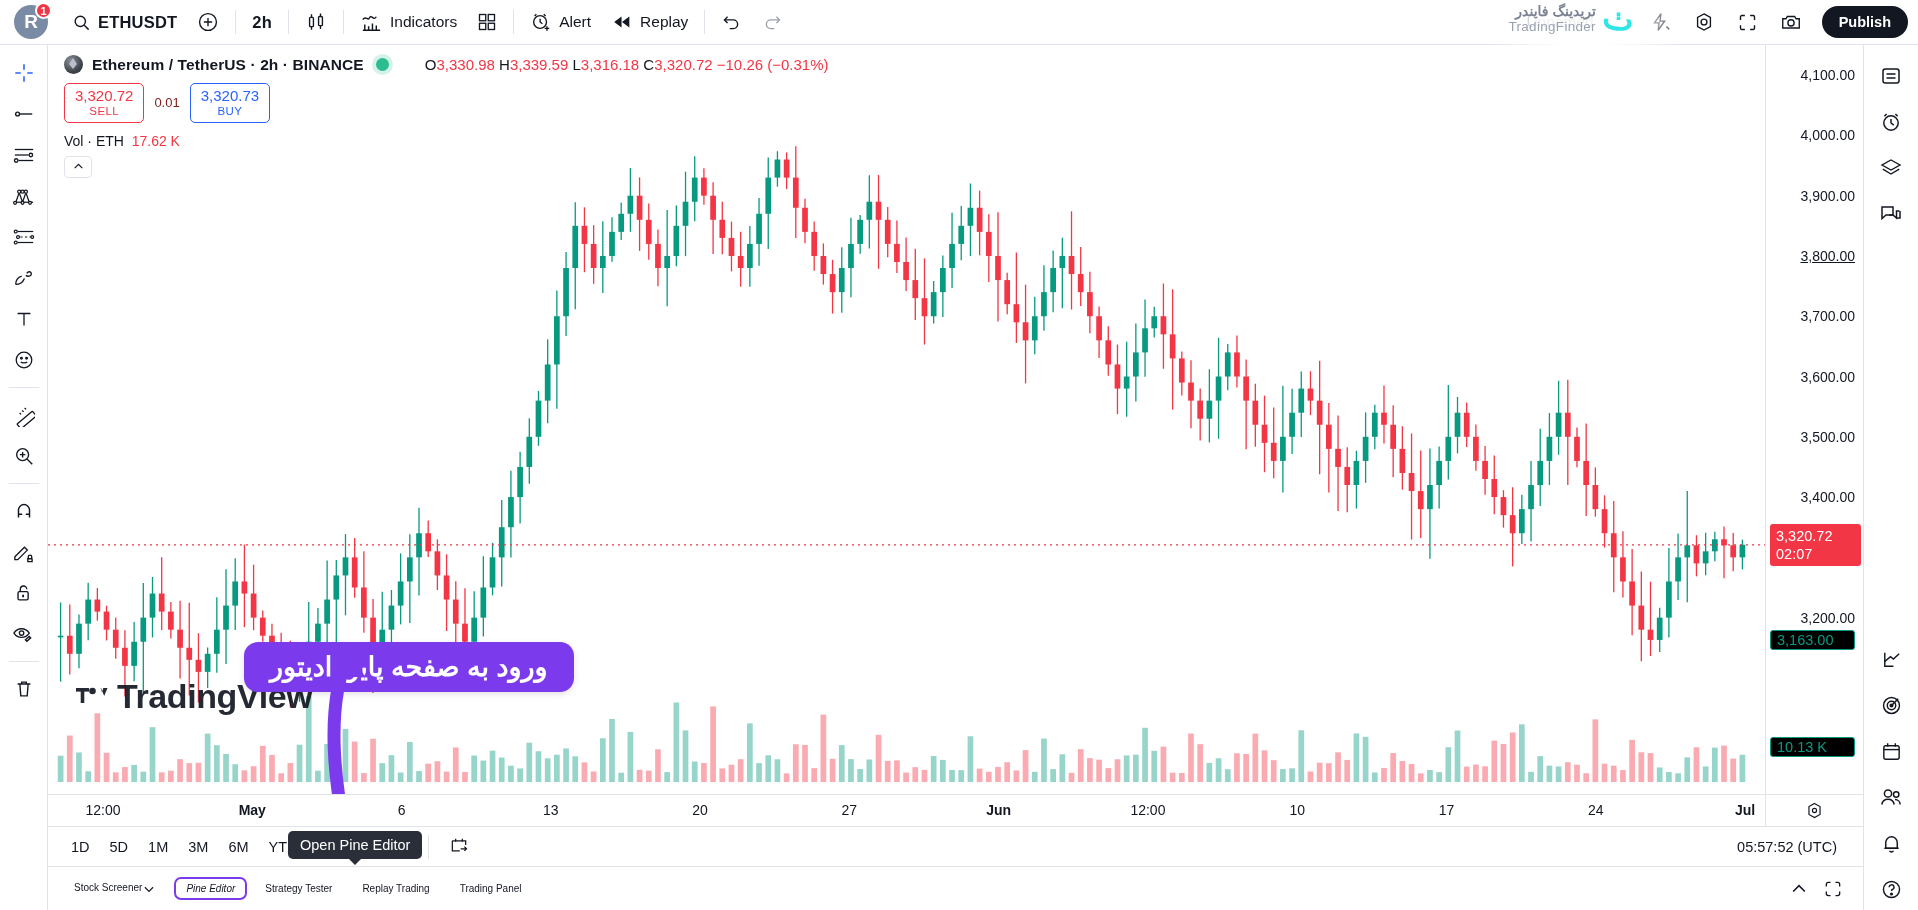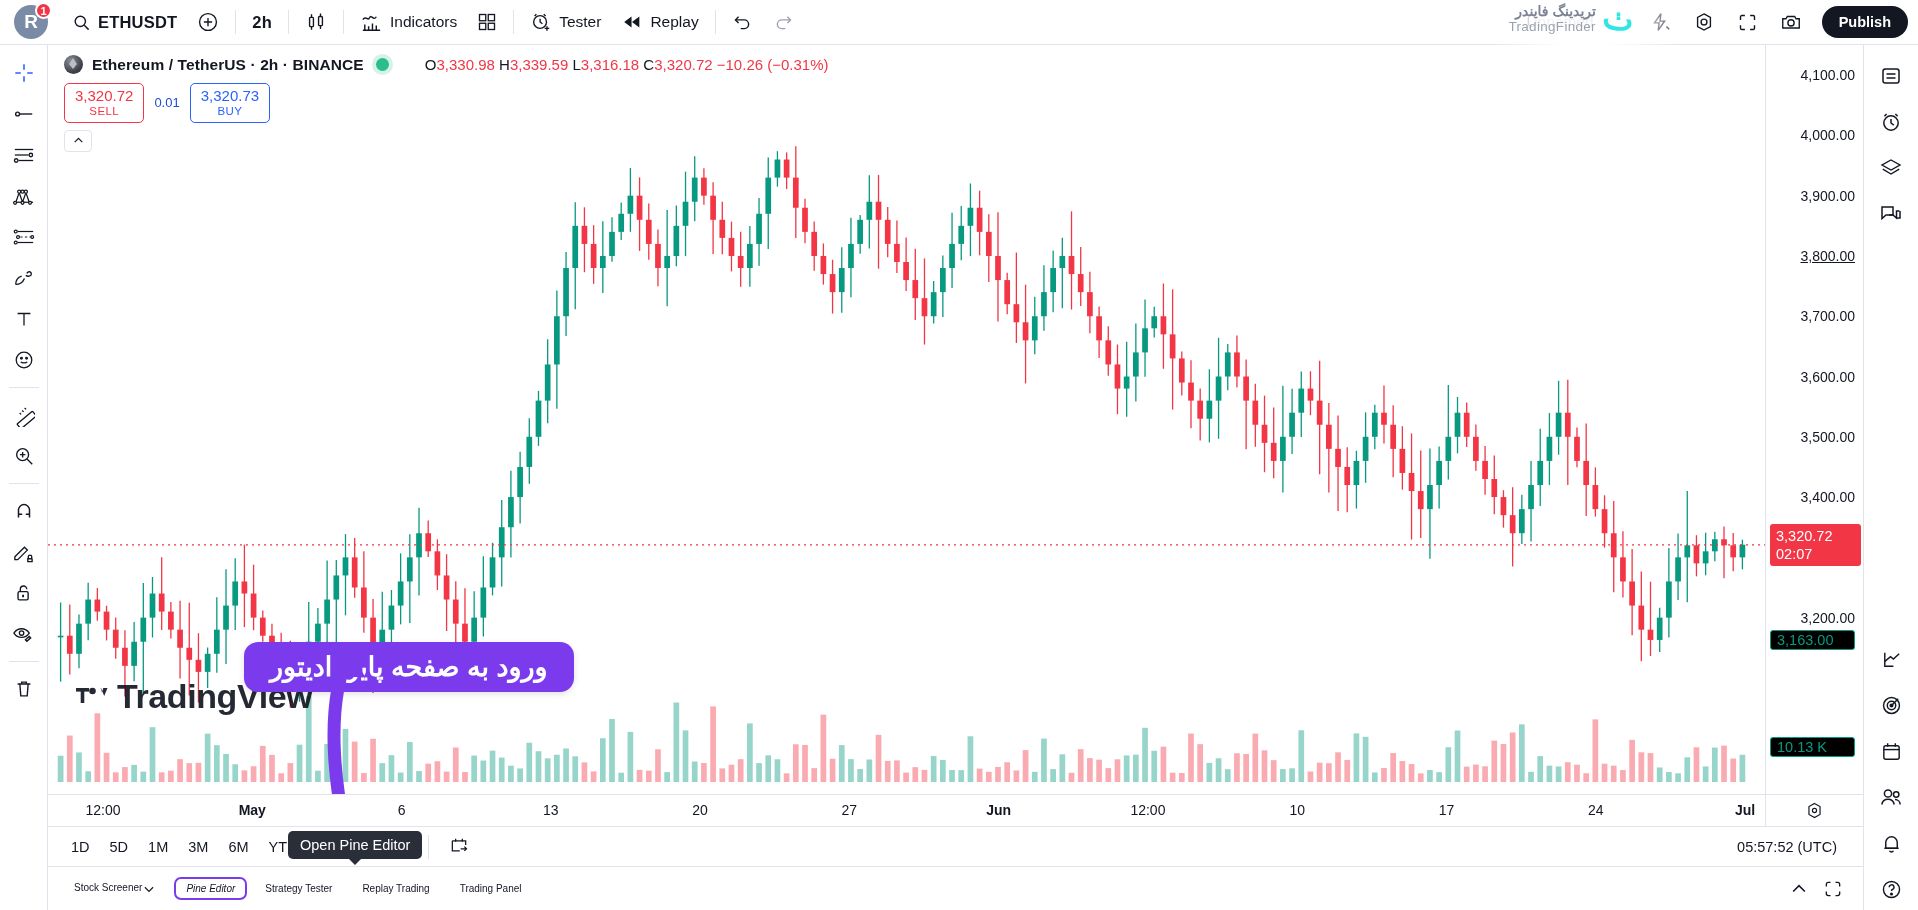--- a/index.html
+++ b/index.html
@@ -73,21 +73,21 @@
     box-shadow:0 0 0 4px rgba(43,189,143,.2); }
   .ohlc { color:#131722; font-size:15px;margin-left:24px; }
   .ohlc span.v { color:#f23645; }
   .leg-row2 { display:flex; align-items:center; gap:10px; margin-top:9px; }
   .order-box { border:1px solid #f23645; border-radius:5px; padding:3px 10px; text-align:center;
     line-height:1.2; cursor:pointer; background:#fff; }
   .order-box .p { color:#f23645; font-size:15px; font-weight:500; }
   .order-box .l { color:#f23645; font-size:11.5px; letter-spacing:.4px; }
   .order-box.buy { border-color:#2962ff; }
   .order-box.buy .p, .order-box.buy .l { color:#2962ff; }
-  .spread { font-size:13px; color:#1d4ed8; }
+  .spread { font-size:13px; color:#7f1d1d; }
   .vol { margin-top:10px; font-size:14px; color:#131722; }
   .vol b { color:#f23645; font-weight:400; }
   .collapse-btn { margin-top:7px; width:28px; height:22px; border:1px solid #e0e3eb; border-radius:4px;
     display:flex; align-items:center; justify-content:center; cursor:pointer; background:#fff; }
 
   
   .anno { position:absolute; left:196px; top:597px; background:#7c3aed; color:#fff;
     border-radius:14px; padding:9px 26px; font-size:27px; direction:rtl; z-index:6;
     box-shadow:0 2px 6px rgba(0,0,0,.12); font-weight:700; }
 
@@ -204,21 +204,21 @@
 
     <div class="tb-item">
       <span class="icon">
         <svg width="22" height="22" viewBox="0 0 24 24" fill="none" stroke="#131722" stroke-width="1.5">
           <circle cx="11" cy="12" r="7"></circle>
             <path d="M11 8.5V12l2.5 2"></path>
             <path d="M5 5.5 7 3.5M17 5.5 15 3.5"></path>
           <path d="M18.5 16.5v5M16 19h5"></path>
         </svg>
       </span>
-      <span>Tester</span>
+      <span>Alert</span>
     </div>
 
     <div class="tb-item">
       <span class="icon">
         <svg width="22" height="22" viewBox="0 0 24 24" fill="#131722">
             <path d="M11.5 6v12L3.5 12zM20 6v12l-8-6z"></path>
           </svg>
       </span>
       <span>Replay</span>
     </div>
@@ -1013,20 +1013,24 @@
               <div class="order-box">
                 <div class="p">3,320.72</div>
                 <div class="l">SELL</div>
               </div>
               <div class="spread">0.01</div>
               <div class="order-box buy">
                 <div class="p">3,320.73</div>
                 <div class="l">BUY</div>
               </div>
             </div>
+            <div class="vol">
+              <span>Vol · ETH</span>
+              &nbsp;<b>17.62 K</b>
+            </div>
             <div class="collapse-btn">
               <span class="icon">
                 <svg width="13" height="13" viewBox="0 0 24 24" fill="none" stroke="#131722" stroke-width="2.2">
                     <path d="M5 15l7-7 7 7"></path>
                   </svg>
               </span>
             </div>
           </div>
 
           <div class="tv-logo">

